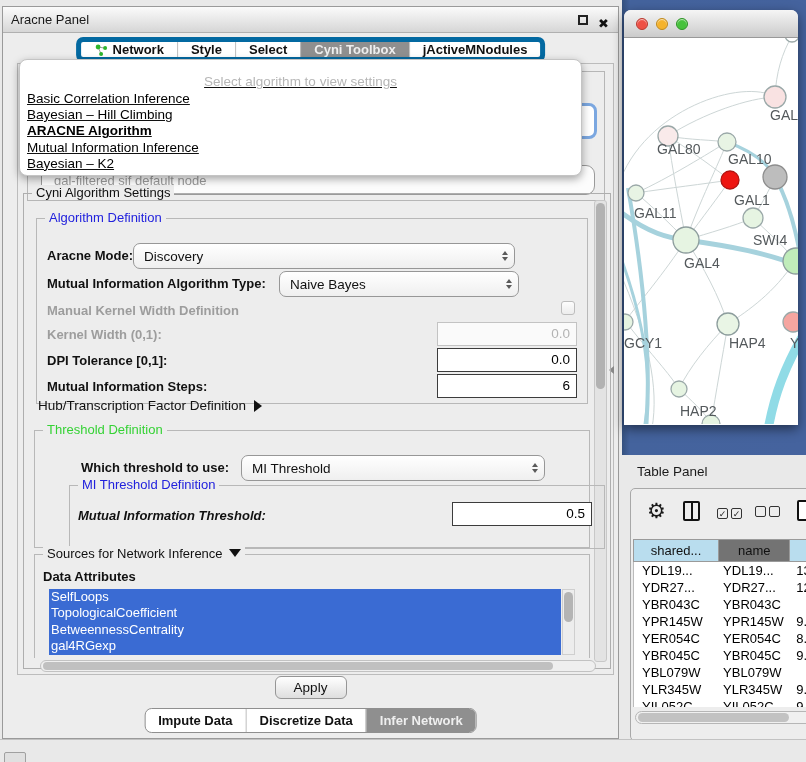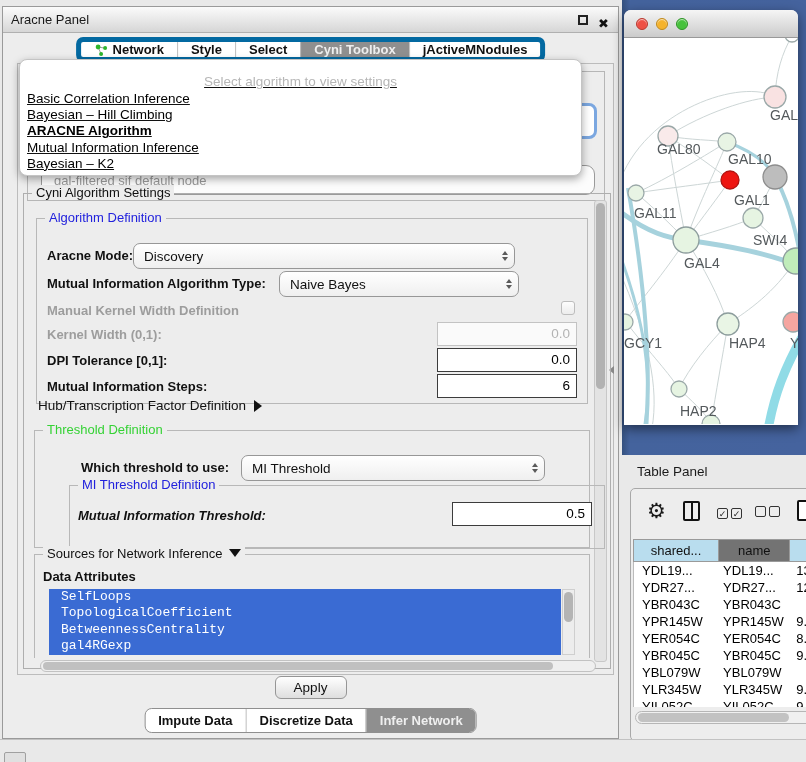--- a/index.html
+++ b/index.html
@@ -70,21 +70,21 @@
   .tri-right{display:inline-block;width:0;height:0;border-top:6px solid transparent;border-bottom:6px solid transparent;
              border-left:8px solid #111;margin-left:8px;vertical-align:-2px;}
   .tri-down-b{display:inline-block;width:0;height:0;border-left:6px solid transparent;border-right:6px solid transparent;
              border-top:8px solid #111;margin-left:6px;vertical-align:1px;}
 
   .fs-threshold{left:10px;top:236px;width:556px;height:118px;border:1px solid #b8b8b8;}
   .fs-mi{position:absolute;left:10px;top:54px;width:536px;height:64px;border:1px solid #b8b8b8;margin-left:24px;}
 
   .fs-sources{left:10px;top:360px;width:556px;height:104px;border:1px solid #b8b8b8;border-bottom:none;}
   .attr-list{position:absolute;left:14px;top:34px;width:512px;height:66px;background:#fff;overflow:hidden;}
-  .attr-item{height:16.4px;line-height:16.4px;background:#3a6bd3;color:#fff;padding-left:12px;font-size:13px;white-space:nowrap;font-family:Liberation Mono, monospace;}
+  .attr-item{height:16.4px;line-height:16.4px;background:#3a6bd3;color:#fff;padding-left:2px;font-size:13px;white-space:nowrap;}
   .attr-vscroll{position:absolute;right:14px;top:34px;width:13px;height:66px;background:#ededed;border:1px solid #cfcfcf;}
   .attr-vthumb{position:absolute;left:1px;top:2px;width:9px;height:30px;background:#b4b4b4;border-radius:5px;}
   .hscroll{position:absolute;left:16px;top:466px;width:556px;height:12px;background:#efefef;border:1px solid #c2c2c2;border-radius:7px;}
   .hthumb{position:absolute;left:2px;top:1px;width:92%;height:8px;background:#c0c0c0;border-radius:5px;}
 
   .apply-btn{position:absolute;left:50%;transform:translateX(-50%);top:669px;width:72px;height:23px;
              border:1px solid #969696;border-radius:6px;background:linear-gradient(#ffffff,#dedede);
              text-align:center;line-height:21px;font-size:13.5px;color:#111;}
   .bottom-tabs{position:absolute;left:50%;transform:translateX(-50%);top:701px;height:25px;
                display:flex;border:1px solid #8f8f8f;border-radius:7px;overflow:hidden;background:#fff;}

